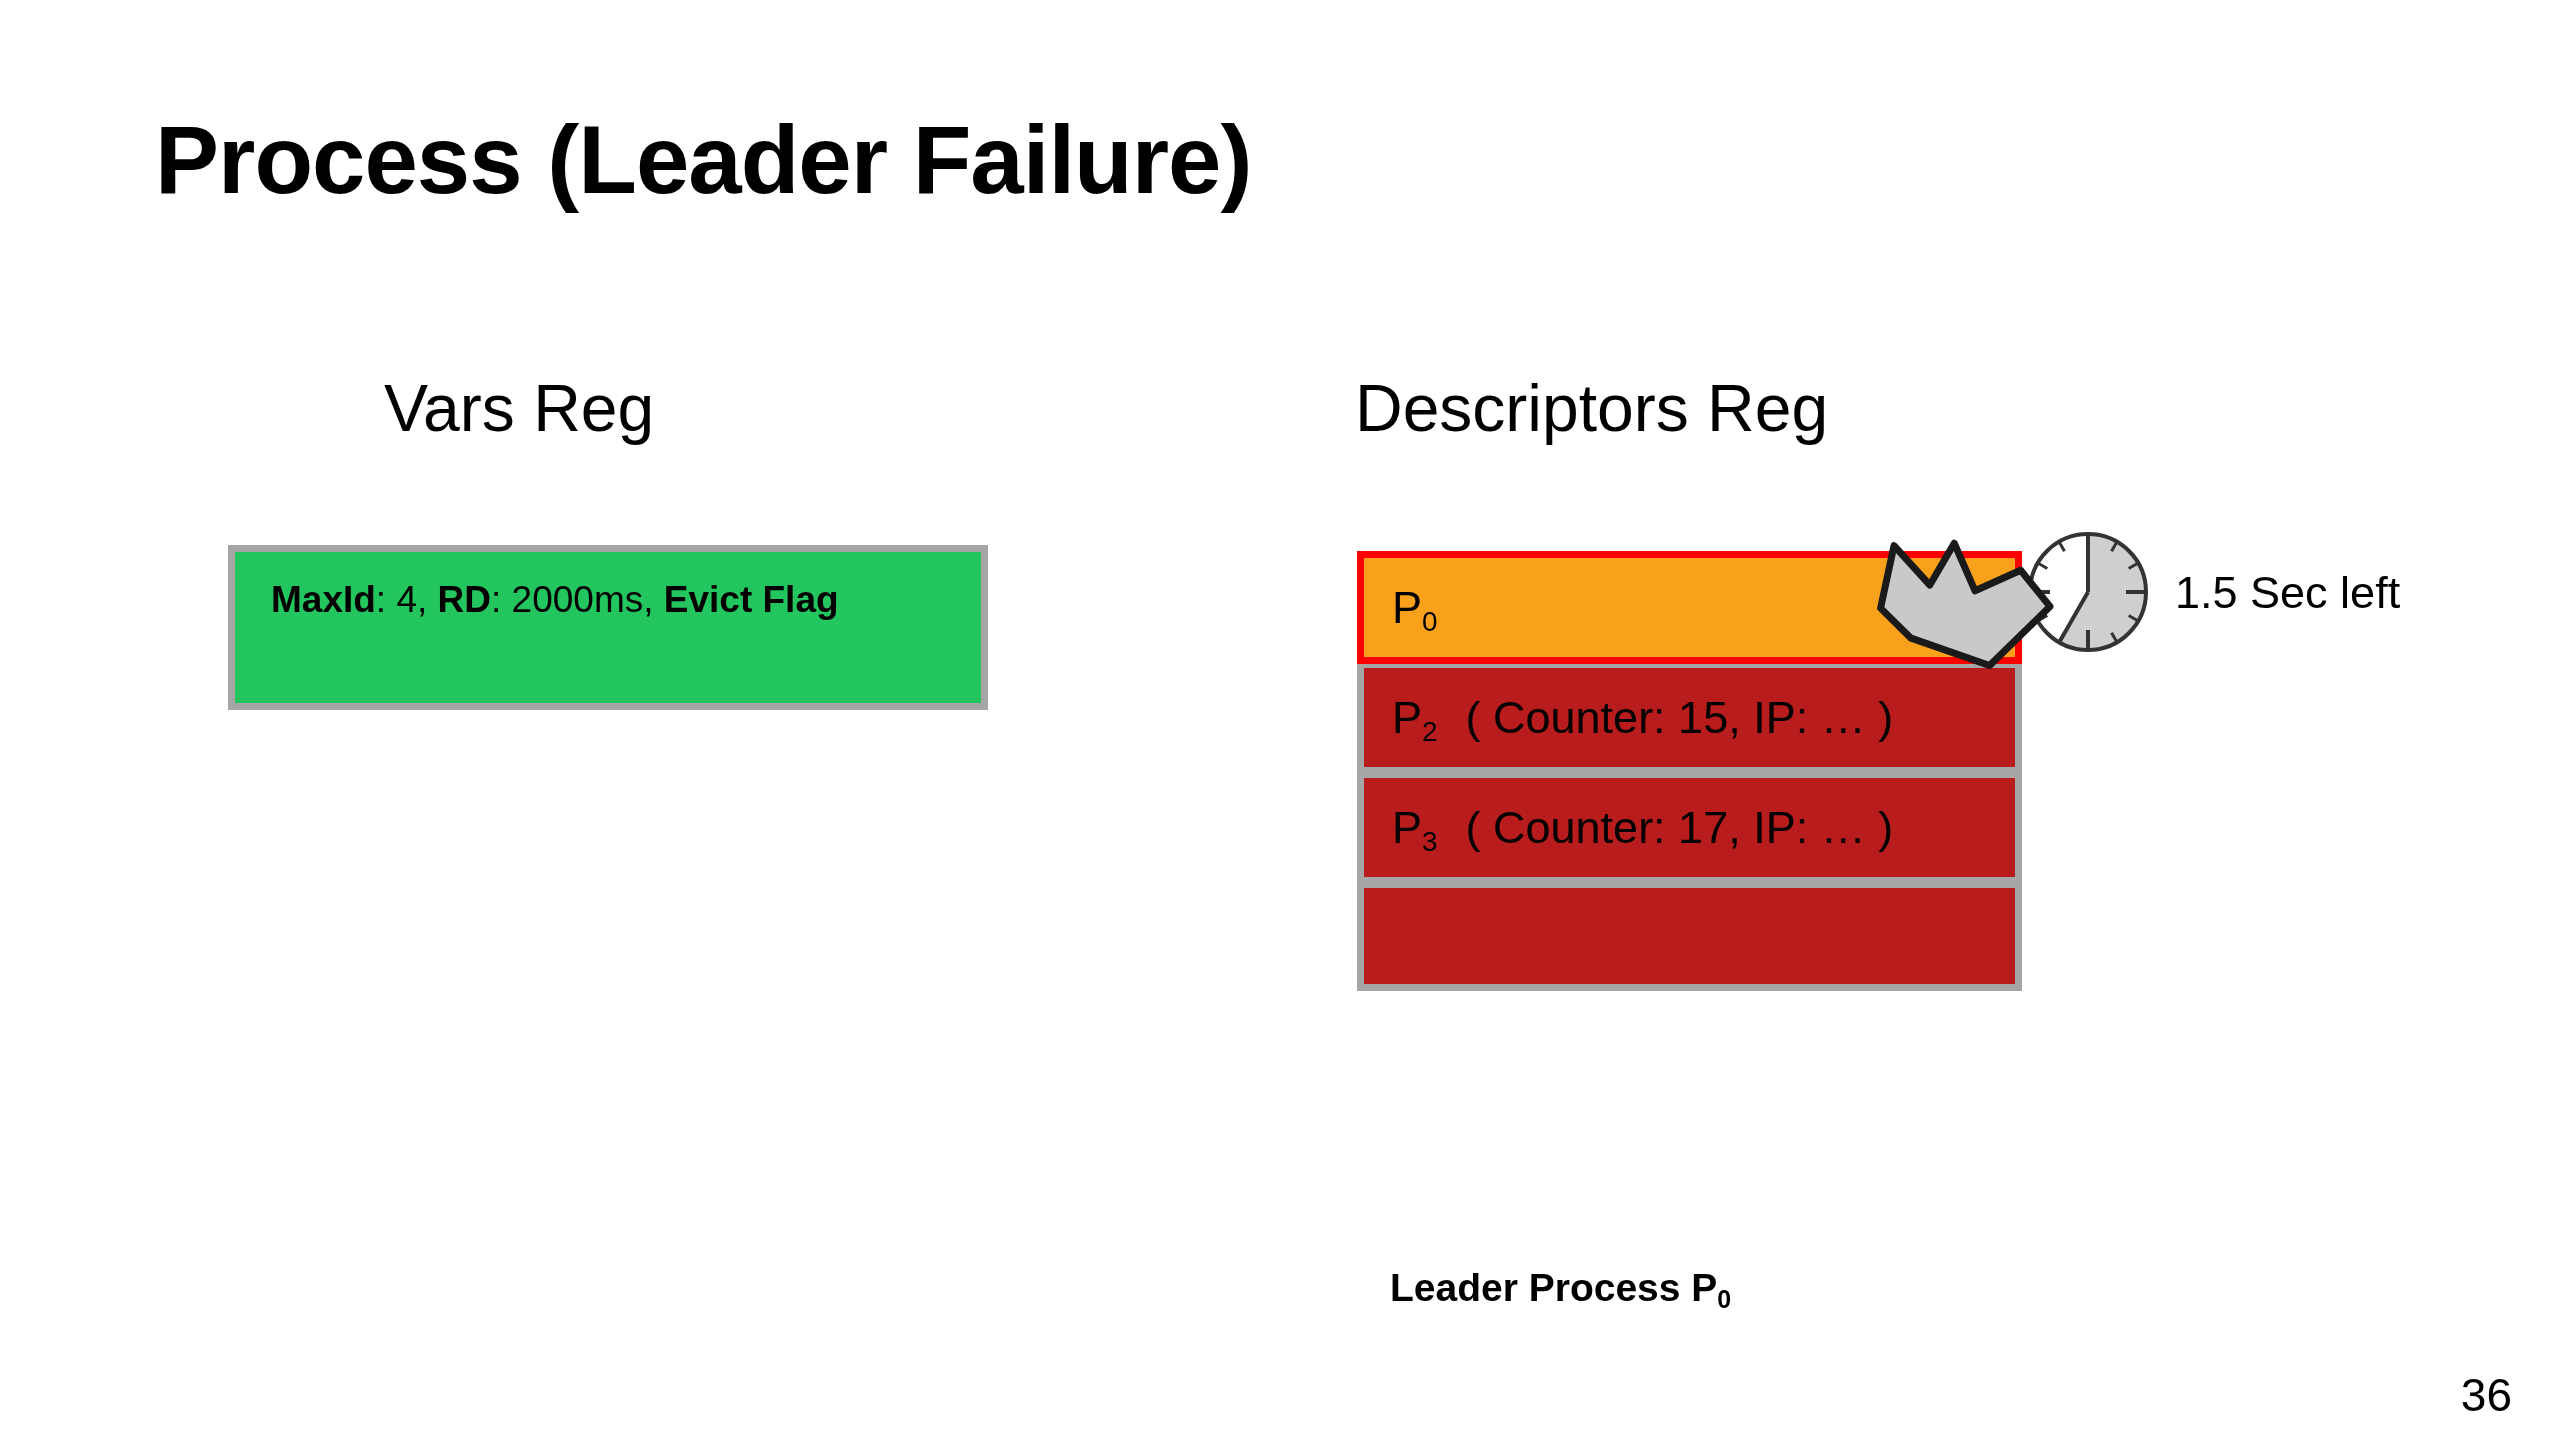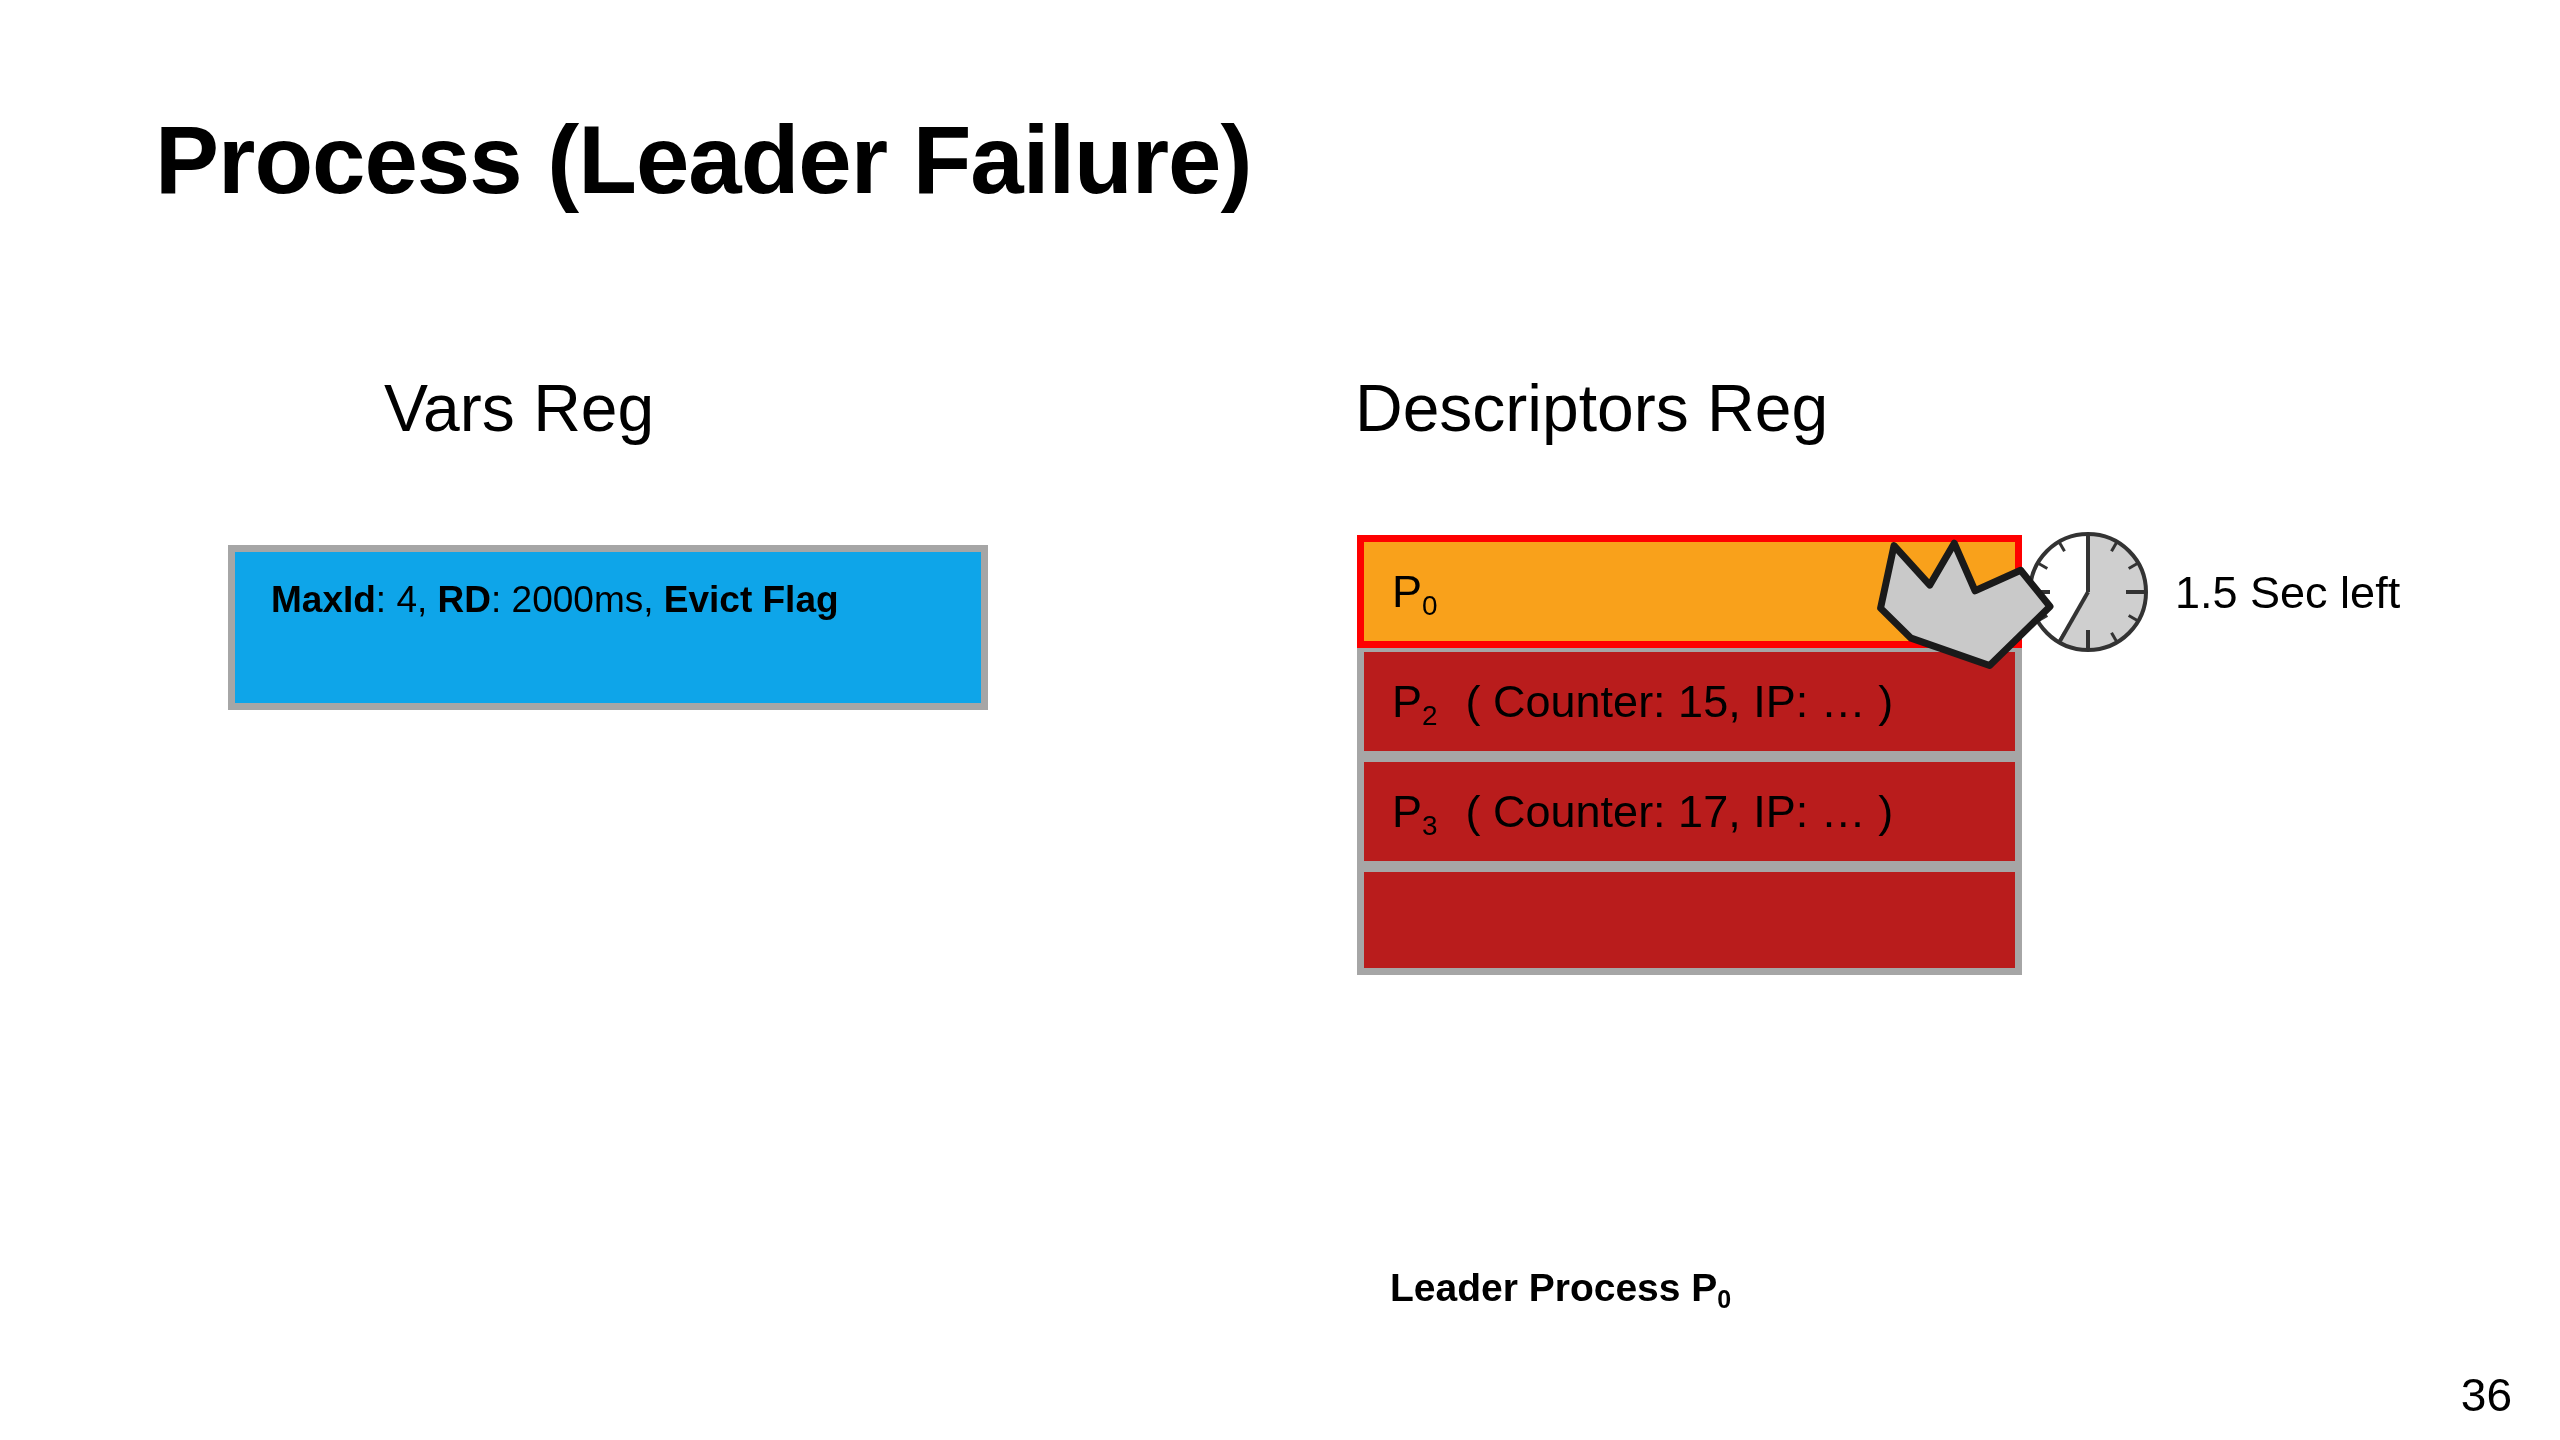--- a/index.html
+++ b/index.html
@@ -41,21 +41,21 @@
   #desc-heading { left: 1355px; top: 375px; }
 
   
   .vars-box {
     position: absolute;
     left: 228px;
     top: 545px;
     width: 760px;
     height: 165px;
     border: 7px solid #a6a6a6;
-    background: #0ea5e9;
+    background: #22c55e;
     box-sizing: border-box;
   }
   .vars-text {
     position: absolute;
     left: 36px;
     top: 22px;
     right: 20px;
     font-size: 37px;
     line-height: 1.42;
     font-weight: normal;
@@ -72,21 +72,21 @@
   .desc-row {
     position: relative;
     height: 113px;
     box-sizing: border-box;
     border: 7px solid #a6a6a6;
     background: #b91c1c;
     margin-top: -3px;
     display: flex;
     align-items: center;
   }
-  .desc-row:first-child { margin-top: 0; }
+  .desc-row:first-child { margin-top: 16px; }
   .desc-row.highlight {
     border-color: #fe0000;
     background: #f9a11b;
     z-index: 3;
   }
   .desc-row.empty { height: 110px; }
   .row-label {
     font-size: 45px;
     padding-left: 28px;
     white-space: nowrap;

